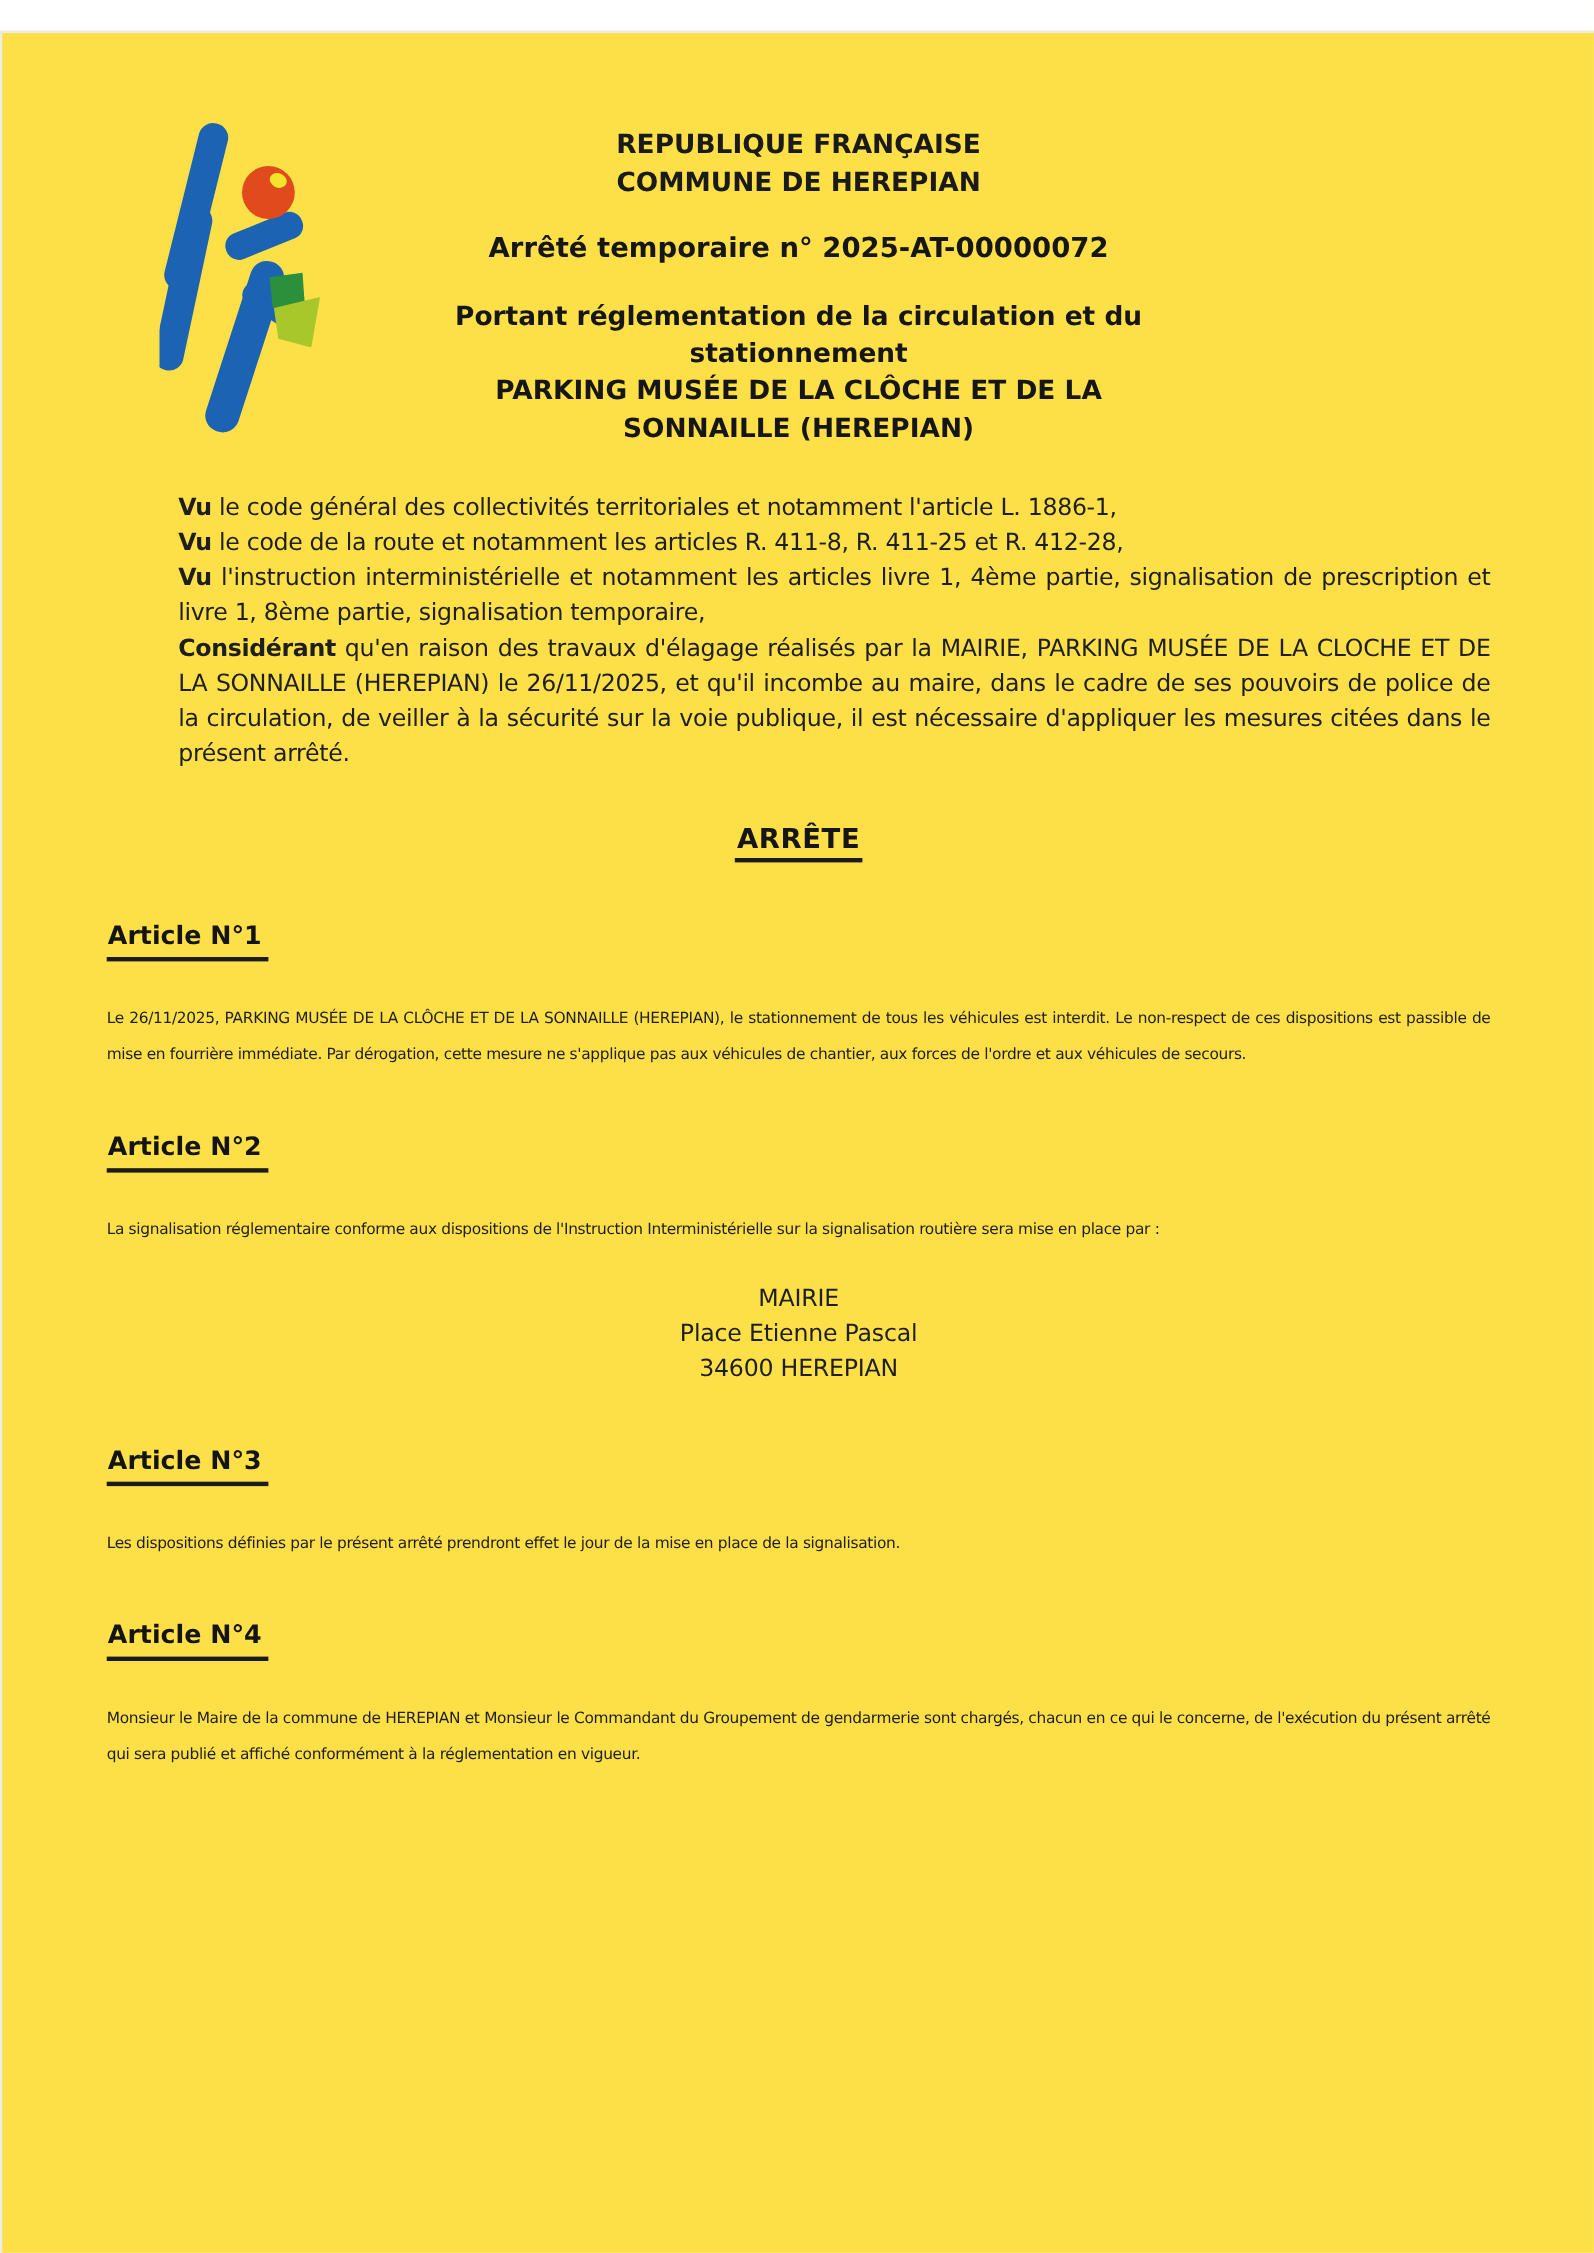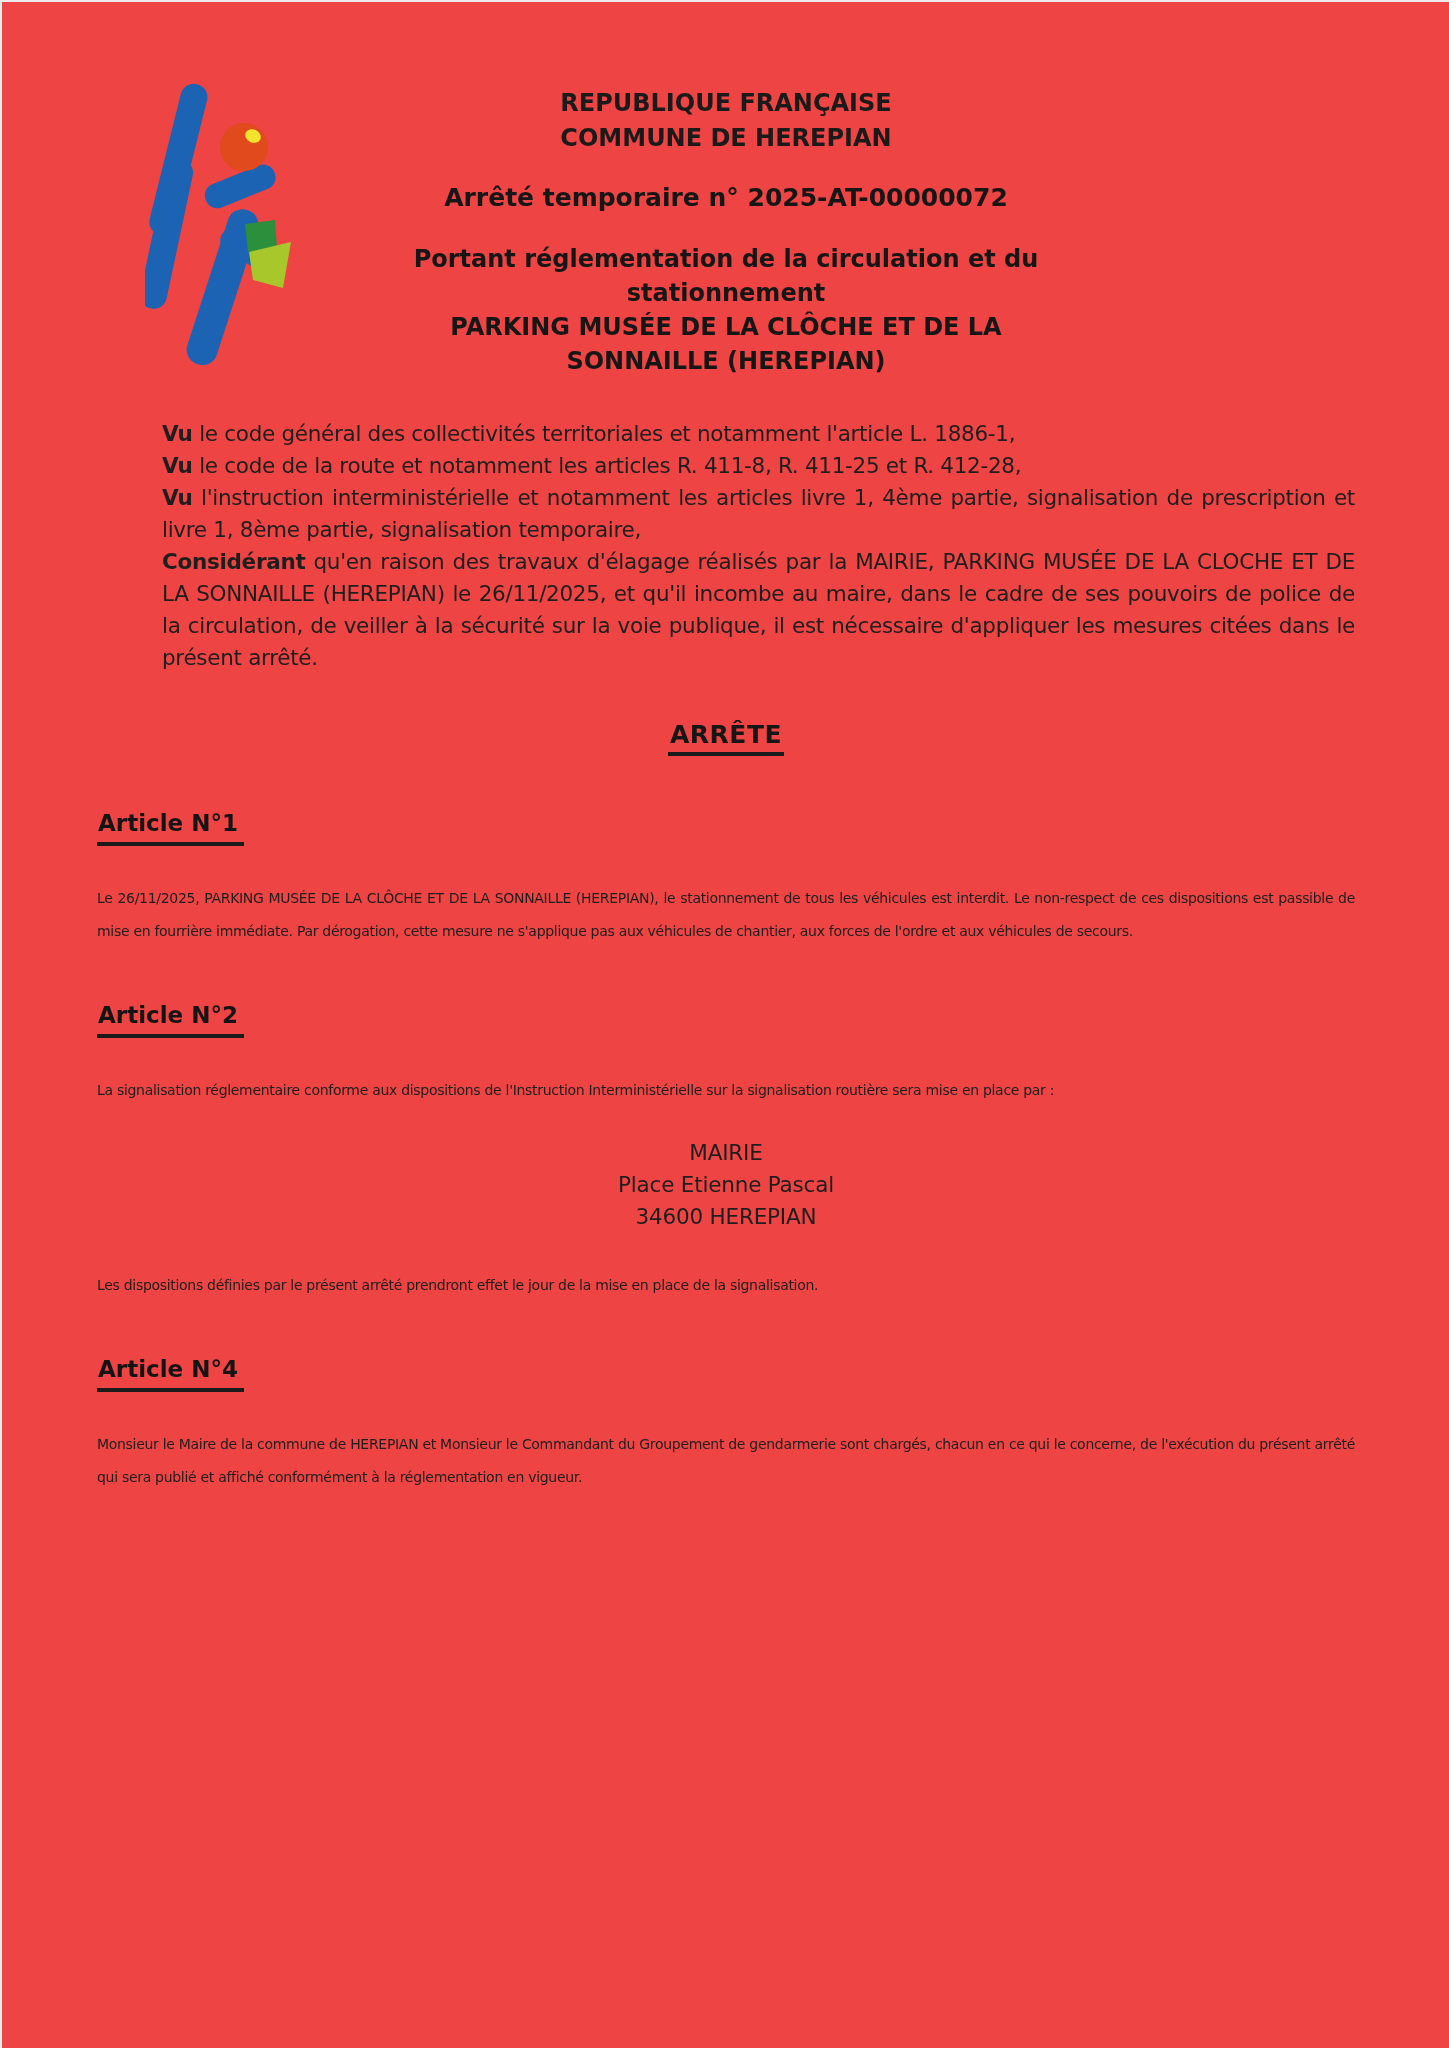--- a/index.html
+++ b/index.html
@@ -5,24 +5,25 @@
   html, body { margin: 0; padding: 0; background: #ffffff; }
   body {
     width: 1449px; height: 2048px;
     font-family: "DejaVu Sans", "Liberation Sans", sans-serif;
     color: #1e1e1e;
     position: relative;
     overflow: hidden;
   }
   .sheet {
     position: absolute; inset: 0;
-    background: #ef4444;
+    background: #fde047;
     border-top: 2px solid #ebebeb;
     border-left: 2px solid #ececec;
     box-sizing: border-box;
+    margin-top: 28px;
   }
   .logo {
     position: absolute;
     left: 143px; top: 76px;
     width: 152px; height: 292px;
   }
   .content {
     position: absolute;
     left: 95px; right: 94px; top: 0;
   }
@@ -126,20 +127,21 @@
       <h2><span>Article N°2</span></h2>
       <p class="body">La signalisation réglementaire conforme aux dispositions de l'Instruction Interministérielle sur la signalisation routière sera mise en place par :</p>
       <div class="address">
         <div>MAIRIE</div>
         <div>Place Etienne Pascal</div>
         <div>34600 HEREPIAN</div>
       </div>
     </section>
 
     <section class="article">
+      <h2><span>Article N°3</span></h2>
       <p class="body">Les dispositions définies par le présent arrêté prendront effet le jour de la mise en place de la signalisation.</p>
     </section>
 
     <section class="article">
       <h2><span>Article N°4</span></h2>
       <p class="body">Monsieur le Maire de la commune de HEREPIAN et Monsieur le Commandant du Groupement de gendarmerie sont chargés, chacun en ce qui le concerne, de l'exécution du présent arrêté qui sera publié et affiché conformément à la réglementation en vigueur.</p>
     </section>
 
   </div>
 </div>

